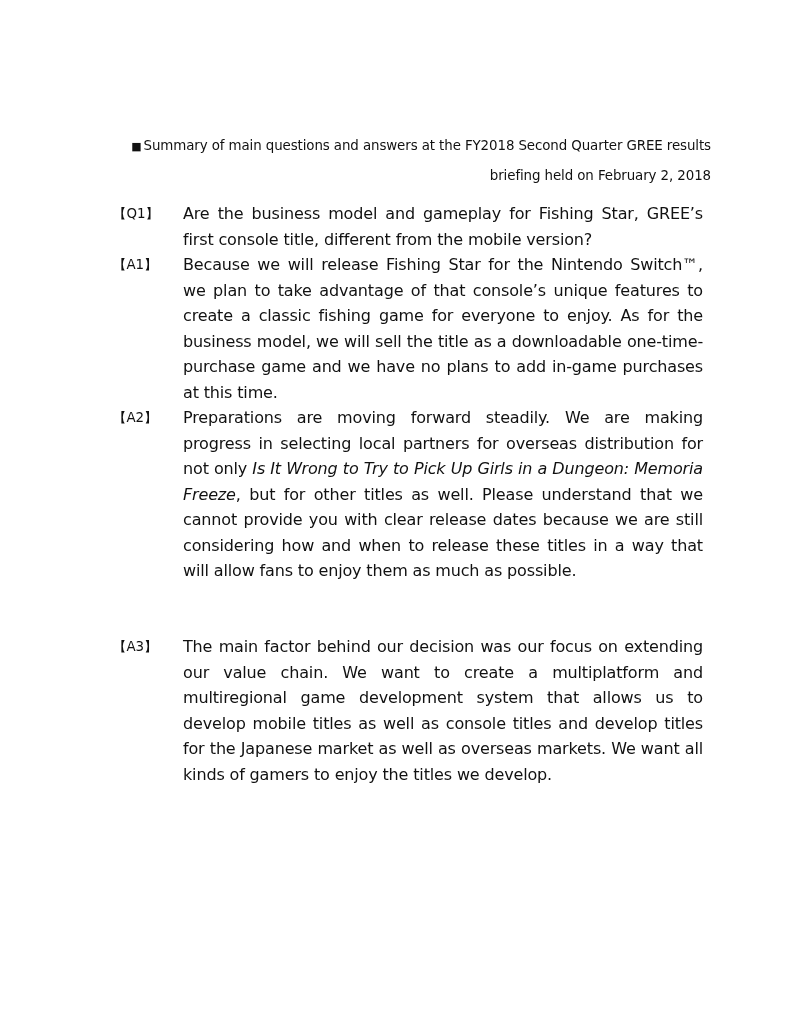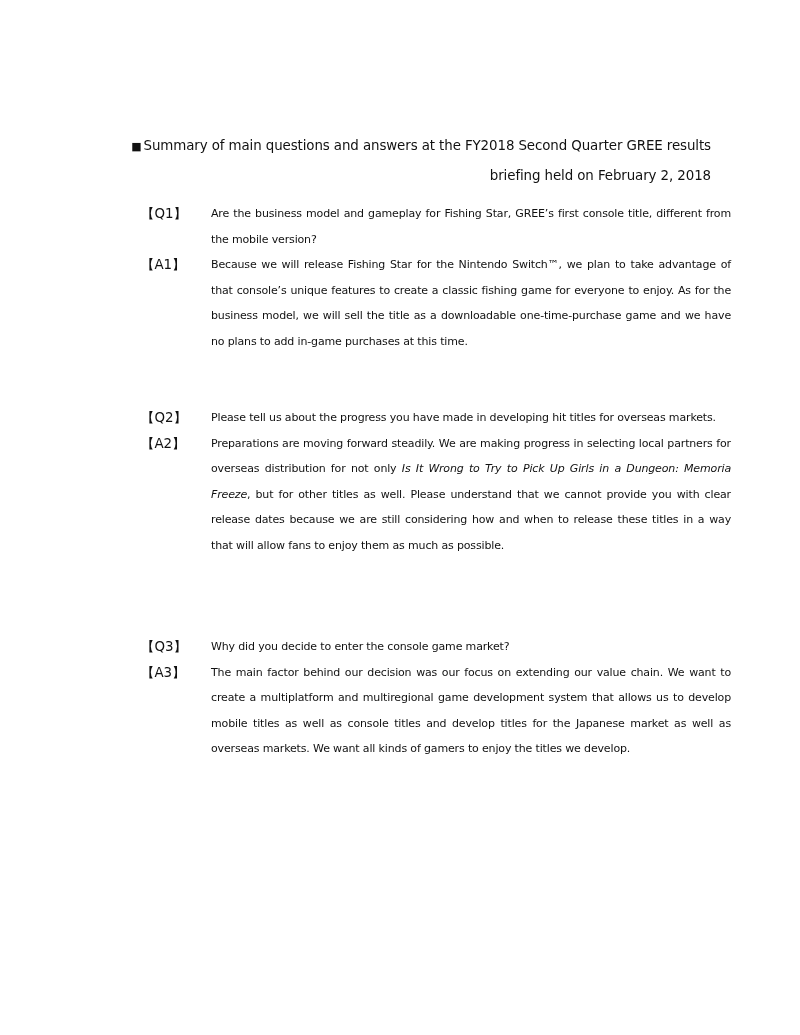--- a/index.html
+++ b/index.html
@@ -3,23 +3,23 @@
 <meta charset="utf-8">
 <style>
   html, body { margin: 0; padding: 0; background: #ffffff; }
   body { width: 800px; height: 1035px; position: relative; overflow: hidden;
          font-family: "DejaVu Sans", sans-serif; color: #111; }
   .page { position: absolute; left: 0; top: 0; width: 800px; height: 1035px; }
   .heading { position: absolute; left: 111px; top: 131px; width: 600px;
              font-size: 13.4px; line-height: 29px; letter-spacing: -0.1px; text-align: right; }
   .heading .sq { font-size: 11px; margin-right: 2px; }
   .qa { position: absolute; left: 0; width: 800px; }
-  .row { position: relative; margin-left: 28px; }
+  .row { position: relative; }
   .label { position: absolute; left: 113px; font-size: 13.4px; line-height: 25.5px; white-space: nowrap; }
-  .text { margin-left: 183px; width: 520px; font-size: 11px; line-height: 25.5px;
+  .text { margin-left: 183px; width: 520px; font-size: 16px; line-height: 25.5px;
           text-align: justify; letter-spacing: -0.15px; }
   .text i { font-style: italic; }
 </style>
 </head>
 <body>
 
 <div class="page">
 
   <div class="heading">
     <span class="sq">■</span><span>Summary of main questions and answers at the FY2018 Second Quarter GREE results briefing held on February 2, 2018</span>
@@ -31,34 +31,26 @@
       <div class="text">Are the business model and gameplay for Fishing Star, GREE’s first console title, different from the mobile version?</div>
     </div>
     <div class="row">
       <span class="label">【A1】</span>
       <div class="text">Because we will release Fishing Star for the Nintendo Switch™, we plan to take advantage of that console’s unique features to create a classic fishing game for everyone to enjoy. As for the business model, we will sell the title as a downloadable one-time-purchase game and we have no plans to add in-game purchases at this time.</div>
     </div>
   </div>
 
   <div class="qa" style="top:405px;">
     <div class="row">
-      <span class="label">【Q2】</span>
-      <div class="text">Please tell us about the progress you have made in developing hit titles for overseas markets.</div>
-    </div>
-    <div class="row">
       <span class="label">【A2】</span>
       <div class="text"><span>Preparations are moving forward steadily. We are making progress in selecting local partners for overseas distribution for not only </span><i>Is It Wrong to Try to Pick Up Girls in a Dungeon: Memoria Freeze</i><span>, but for other titles as well. Please understand that we cannot provide you with clear release dates because we are still considering how and when to release these titles in a way that will allow fans to enjoy them as much as possible.</span></div>
     </div>
   </div>
 
   <div class="qa" style="top:634px;">
-    <div class="row">
-      <span class="label">【Q3】</span>
-      <div class="text">Why did you decide to enter the console game market?</div>
-    </div>
     <div class="row">
       <span class="label">【A3】</span>
       <div class="text">The main factor behind our decision was our focus on extending our value chain. We want to create a multiplatform and multiregional game development system that allows us to develop mobile titles as well as console titles and develop titles for the Japanese market as well as overseas markets. We want all kinds of gamers to enjoy the titles we develop.</div>
     </div>
   </div>
 
   <div class="qa" style="top:813px;">
   </div>
 
 </div>

